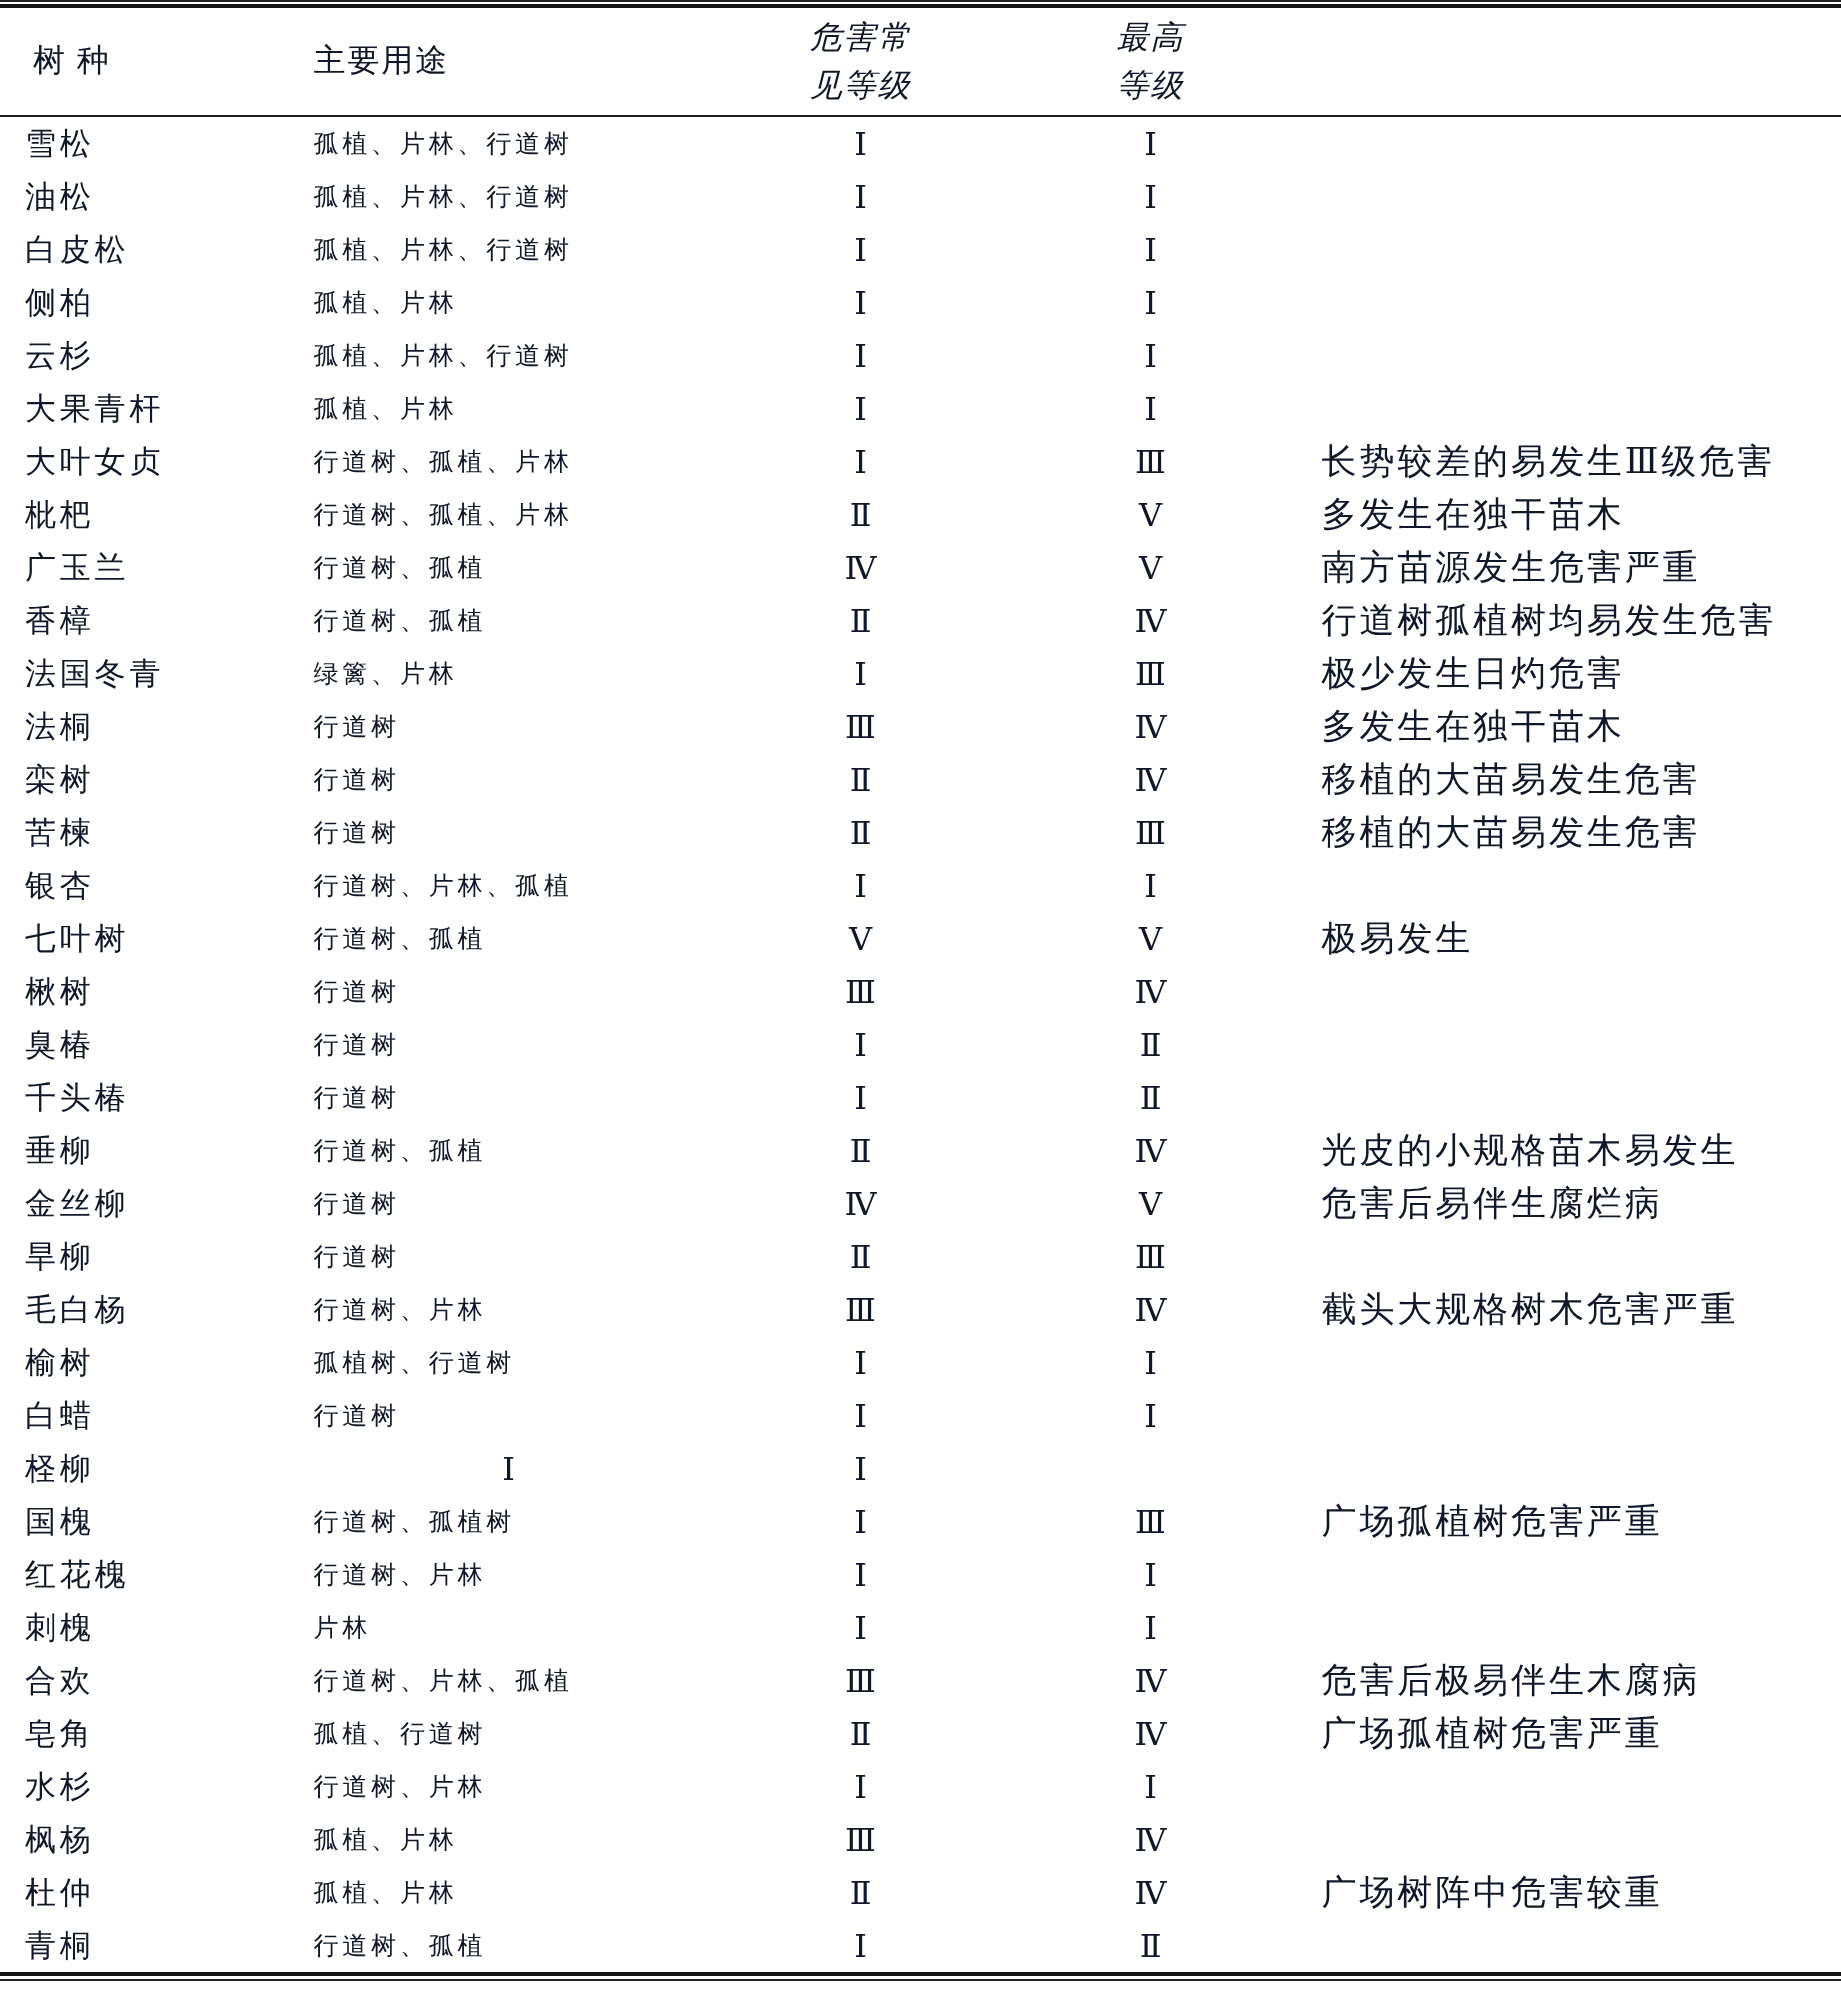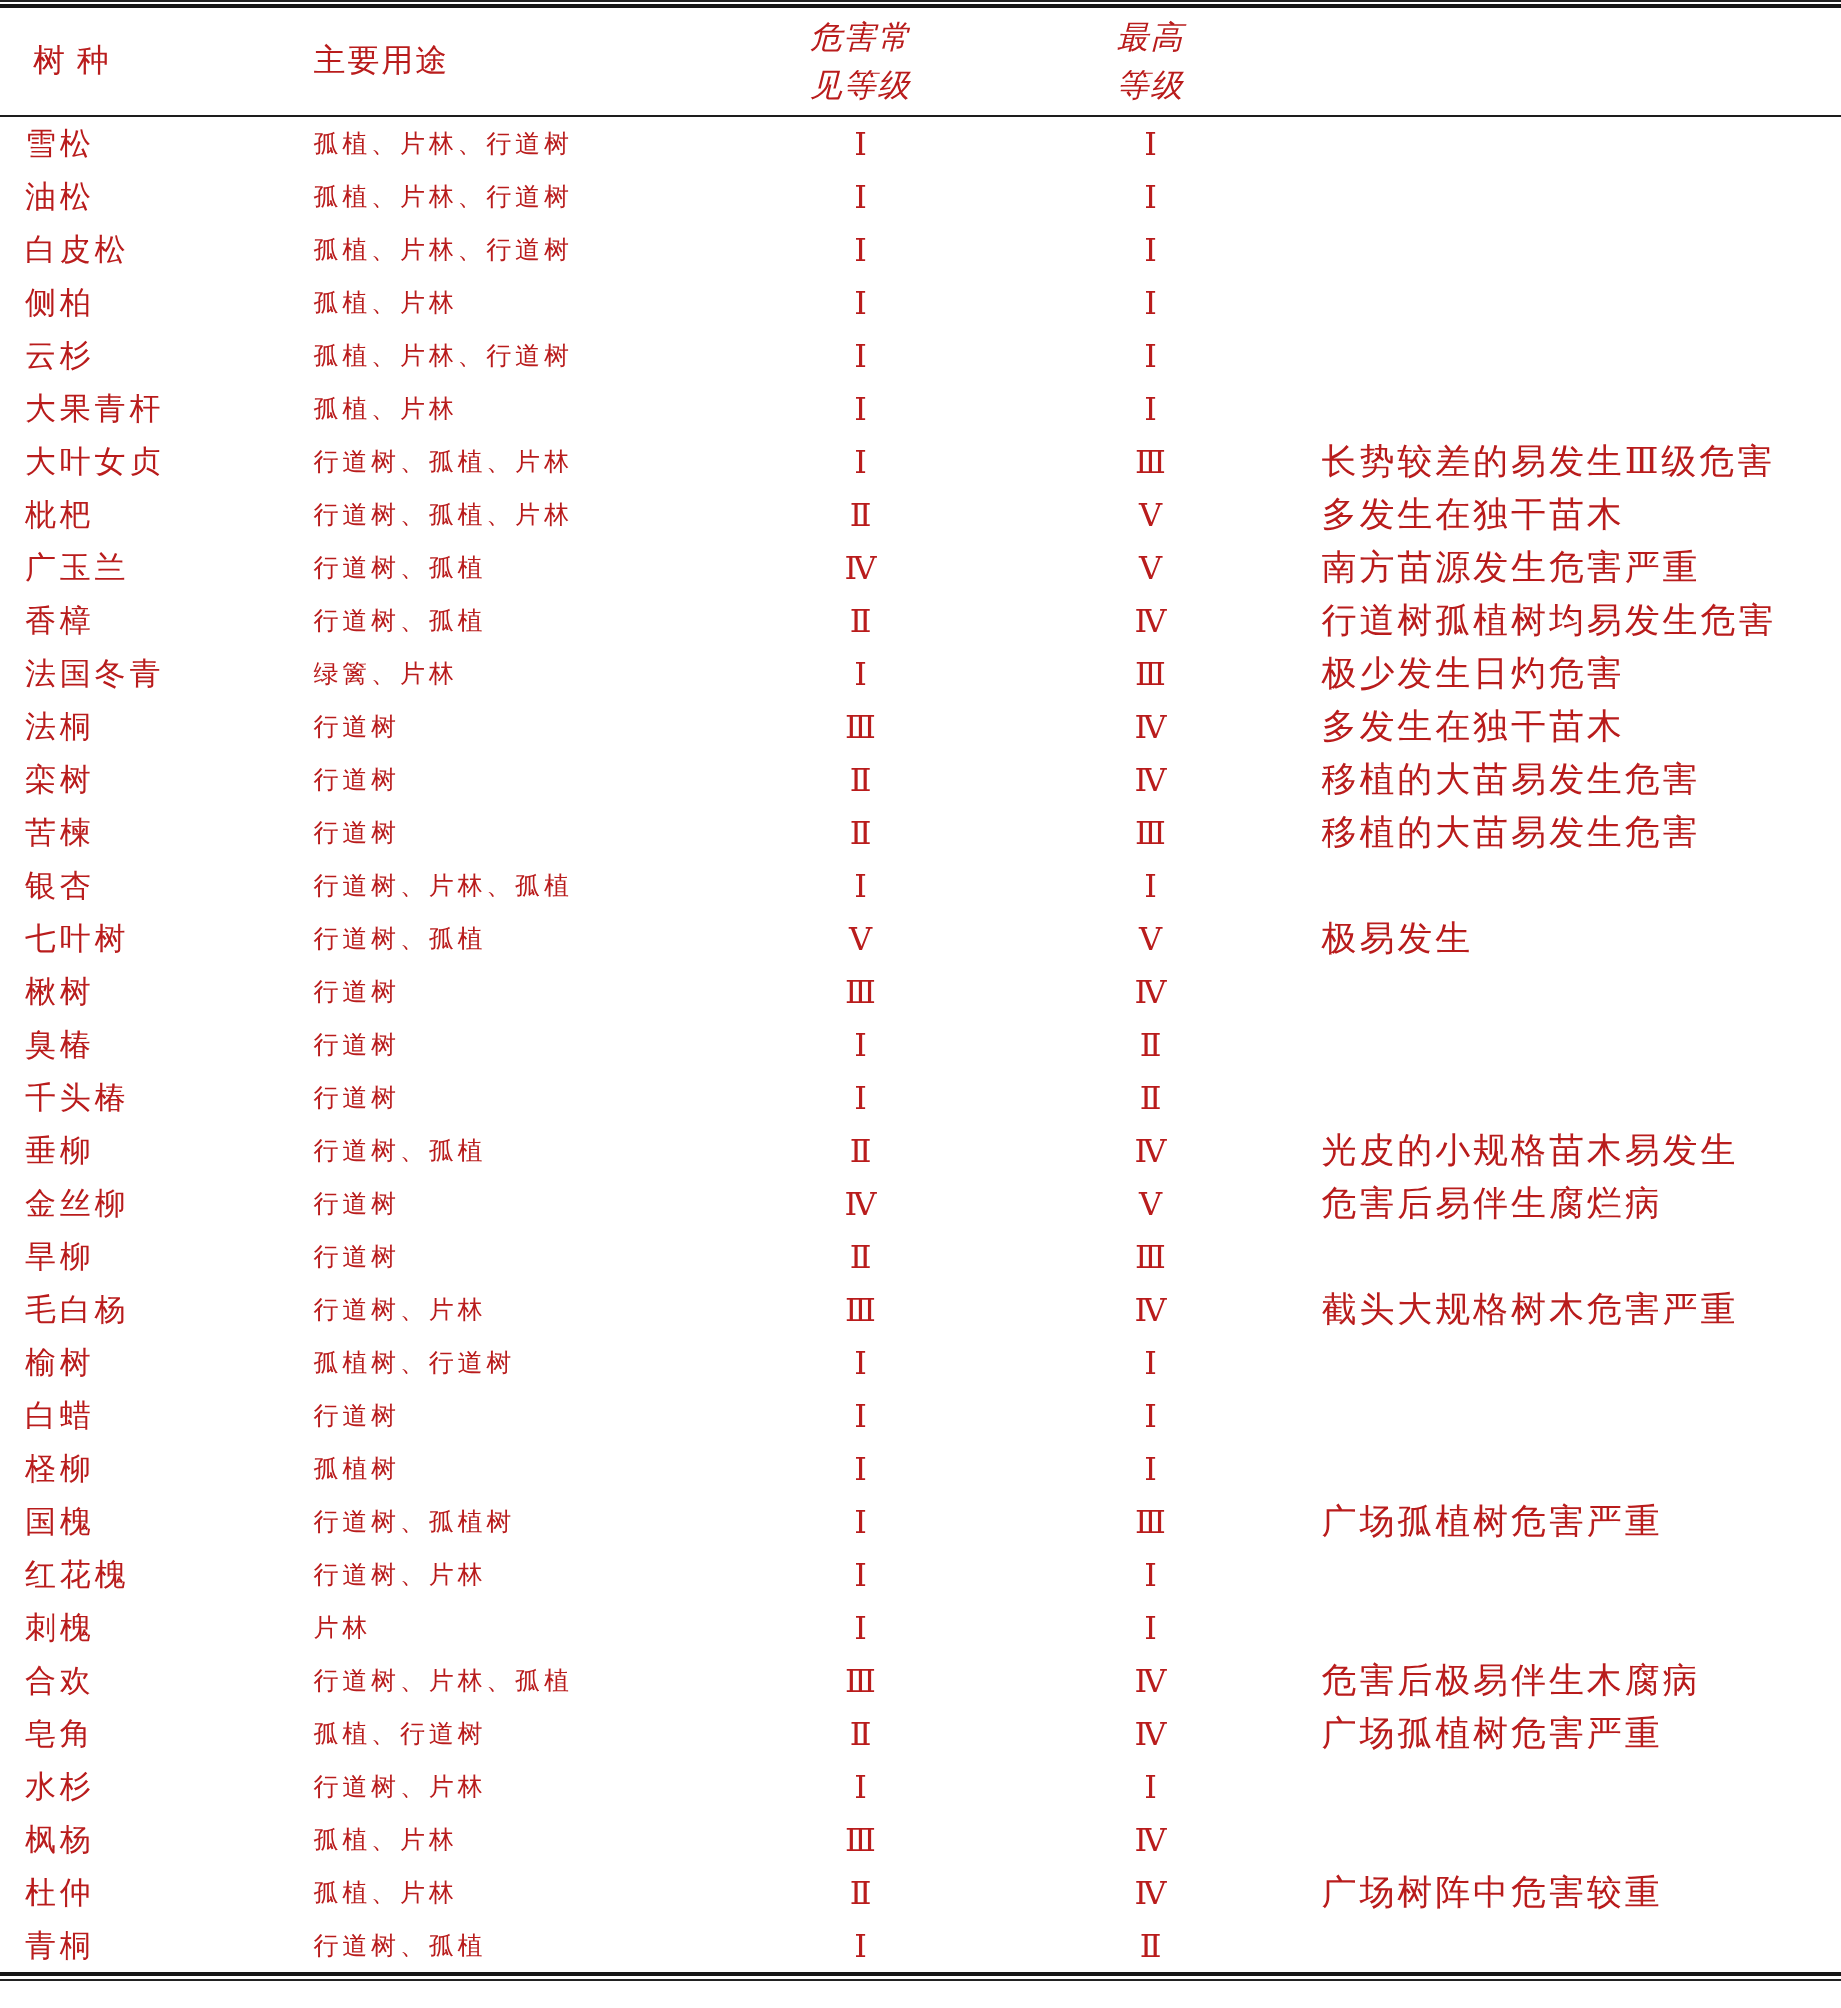--- a/index.html
+++ b/index.html
@@ -1,20 +1,20 @@
 <!DOCTYPE html>
 <html style="font-size:15px"><head>
 <meta charset="utf-8">
 <style>
   html,body{margin:0;padding:0;background:#ffffff;}
   .page{
     position:relative;
     width:1841px;height:2009px;
     background:#ffffff;
-    color:#b91c1c;
+    color:#0f172a;
     font-family:"Liberation Serif","DejaVu Serif","DejaVu Sans",serif;
     overflow:hidden;
   }
   .rule-thin{height:1.9px;background:#222;width:100%;}
   .rule-gap2{height:1.9px;background:#ffffff;width:100%;}
   .rule-gap3{height:2.9px;background:#ffffff;width:100%;}
   .rule-thick{height:3.8px;background:#161616;width:100%;}
   .rule-mid{height:2.9px;background:#1d1d1d;width:100%;}
 
   .grid-row{
@@ -230,21 +230,20 @@
       </div>
       <div class="grid-row">
         <div class="cell c-species">白蜡</div>
         <div class="cell c-usage">行道树</div>
         <div class="cell c-grade">Ⅰ</div>
         <div class="cell c-grade">Ⅰ</div>
         <div class="cell c-remark"></div>
       </div>
       <div class="grid-row">
         <div class="cell c-species">柽柳</div>
-        <div class="cell c-usage">孤植树</div>
         <div class="cell c-grade">Ⅰ</div>
         <div class="cell c-grade">Ⅰ</div>
         <div class="cell c-remark"></div>
       </div>
       <div class="grid-row">
         <div class="cell c-species">国槐</div>
         <div class="cell c-usage">行道树、孤植树</div>
         <div class="cell c-grade">Ⅰ</div>
         <div class="cell c-grade">Ⅲ</div>
         <div class="cell c-remark">广场孤植树危害严重</div>

